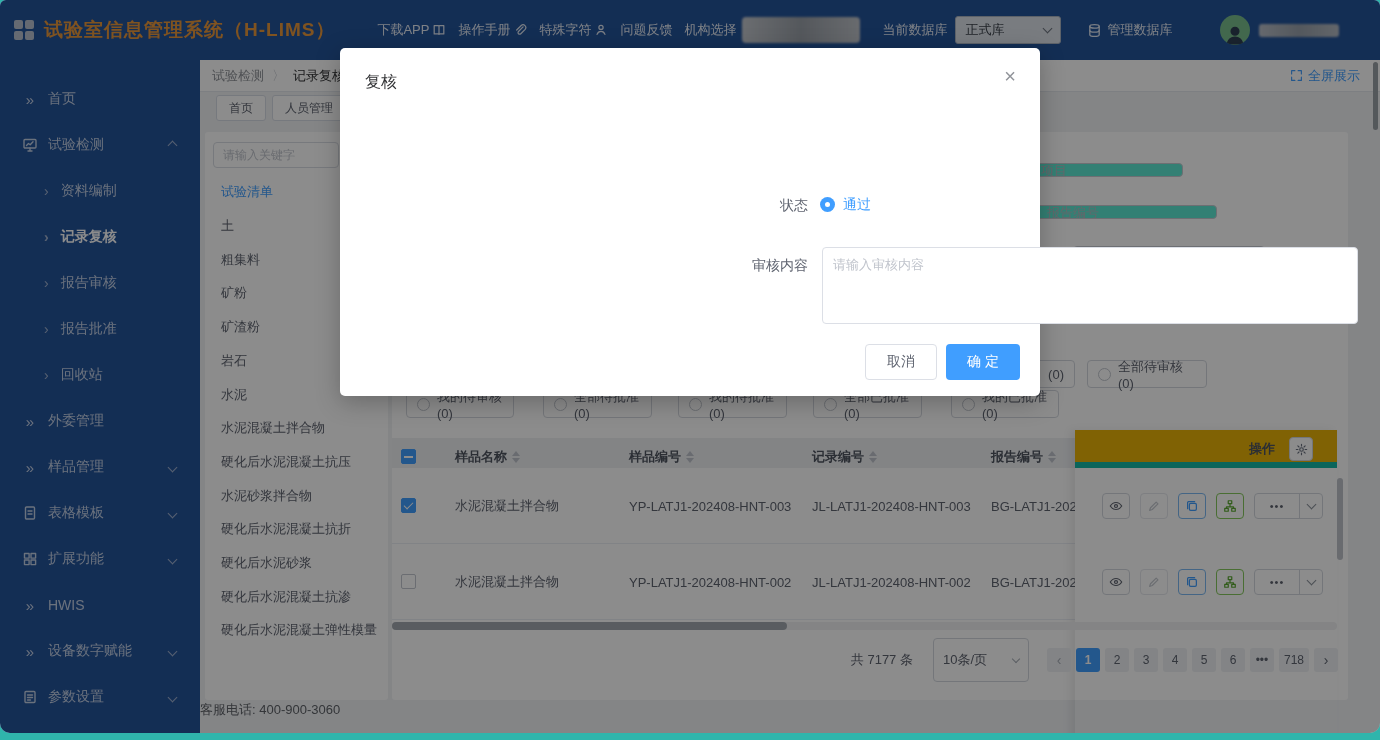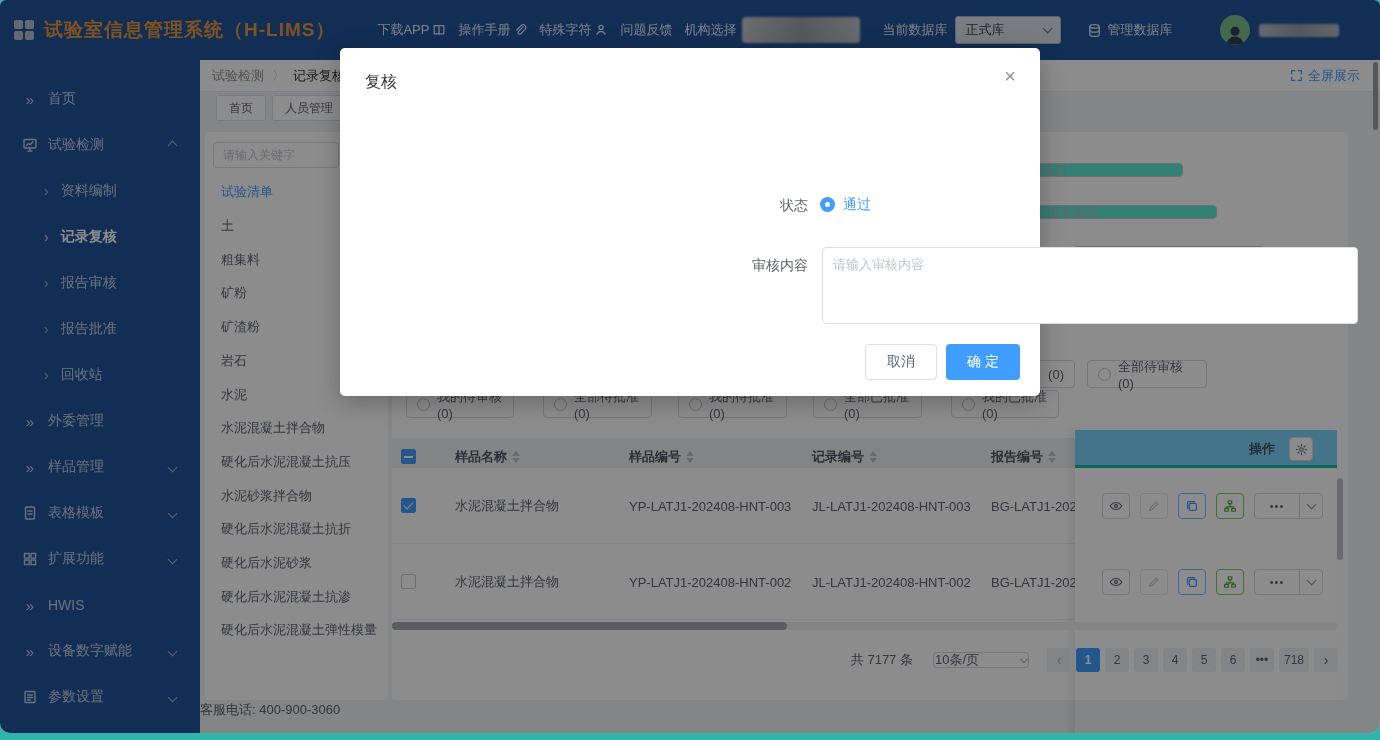--- a/index.html
+++ b/index.html
@@ -108,21 +108,21 @@
   .trow { position:absolute; left:0; width:945px; height:76px; border-bottom:1px solid #ebeef5; background:#fff; }
   .td { position:absolute; top:0; height:76px; display:flex; align-items:center; font-size:13px; color:#5f6470; white-space:nowrap; overflow:hidden; }
   .cbx { position:absolute; left:9px; width:15px; height:15px; border:1px solid #c3c7cf; border-radius:2px; background:#fff; }
   .cbx.on { background:#409eff; border-color:#409eff; }
   .cbx.on::after { content:""; position:absolute; left:4px; top:1px; width:4px; height:8px;
                    border-right:1.6px solid #fff; border-bottom:1.6px solid #fff; transform:rotate(45deg); }
   .cbx.ind { background:#409eff; border-color:#409eff; }
   .cbx.ind::after { content:""; position:absolute; left:2px; top:5.5px; width:9px; height:2px; background:#fff; }
 
   .acol { position:absolute; left:683px; top:298px; width:262px; height:322px; box-shadow:-5px 0 8px rgba(0,0,0,.07); }
-  .acol-h { position:absolute; top:0; left:0; right:0; height:38px; background:#7dd3fc; border-bottom:3px solid #14b8a6; }
+  .acol-h { position:absolute; top:0; left:0; right:0; height:38px; background:#eab308; border-bottom:6px solid #14b8a6; }
   .acol-h .op { position:absolute; right:62px; top:0; height:38px; display:flex; align-items:center; font-size:13px; color:#4f5560; font-weight:bold; }
   .gearbtn { position:absolute; right:24px; top:7px; width:24px; height:24px; border:1px solid #d4d8df; border-radius:4px;
              background:#fff; display:flex; align-items:center; justify-content:center; cursor:pointer; }
   .gearbtn svg { width:13px; height:13px; stroke:#6b7280; }
   .acol-b { position:absolute; top:38px; left:0; right:0; height:152px; background:#fff; }
   .arow { position:absolute; left:0; right:0; height:76px; display:flex; align-items:center; gap:10px; padding-left:27px; }
   .abtn { width:28px; height:26px; border:1px solid #d4d8df; border-radius:4px; background:#fff;
           display:flex; align-items:center; justify-content:center; cursor:pointer; flex:none; }
   .abtn svg { width:14px; height:14px; stroke:#5f6470; }
   .abtn.dis { border-color:#e5e8ed; }
@@ -139,22 +139,22 @@
   .morebtn .mchev i { width:7px; height:7px; border-right:1.4px solid #8a909a; border-bottom:1.4px solid #8a909a; transform:rotate(45deg); margin-top:-3px; }
 
   .hscroll { position:absolute; left:0; top:490px; width:945px; height:8px; background:#f0f1f3; border-radius:4px; }
   .hthumb { position:absolute; left:0; top:0; width:395px; height:8px; background:#a3a8af; border-radius:4px; }
   .vthumb { position:absolute; left:945px; top:346px; width:6px; height:82px; background:#c0c4cb; border-radius:3px; }
 
   
   .pag { position:absolute; left:0; right:10px; top:514px; height:28px; display:flex; align-items:center;
          justify-content:flex-end; gap:8px; font-size:13px; color:#5f6470; }
   .pag .total { margin-right:12px; }
-  .psize { width:96px; height:16px; border:1px solid #d4d8df; border-radius:4px; display:flex; align-items:center;
-           justify-content:space-between; padding:0 1px; color:#5f6470; }
+  .psize { width:96px; height:44px; border:1px solid #d4d8df; border-radius:4px; display:flex; align-items:center;
+           justify-content:space-between; padding:0 9px; color:#5f6470; }
   .psize .caret2 { width:6px; height:6px; border-right:1.3px solid #a8adb6; border-bottom:1.3px solid #a8adb6; transform:rotate(45deg); margin-top:-2px; }
   .pager { display:flex; align-items:center; gap:5px; margin-left:10px; }
   .pbtn { min-width:24px; height:24px; border-radius:3px; background:#eef1f5; color:#5f6470; font-size:12px;
           display:flex; align-items:center; justify-content:center; padding:0 5px; cursor:pointer; }
   .pbtn.on { background:#409eff; color:#fff; font-weight:bold; }
   .pbtn.nav { background:#eef1f5; color:#a8adb6; font-size:14px; }
   .pbtn.nav.en { color:#5f6470; }
 
   .appfoot { position:absolute; left:200px; right:0; bottom:14px; text-align:left; font-size:13px; color:#5f6368; }
   .winscroll { position:absolute; right:2px; top:62px; width:5px; height:68px; background:#9aa0a6; border-radius:3px; }

